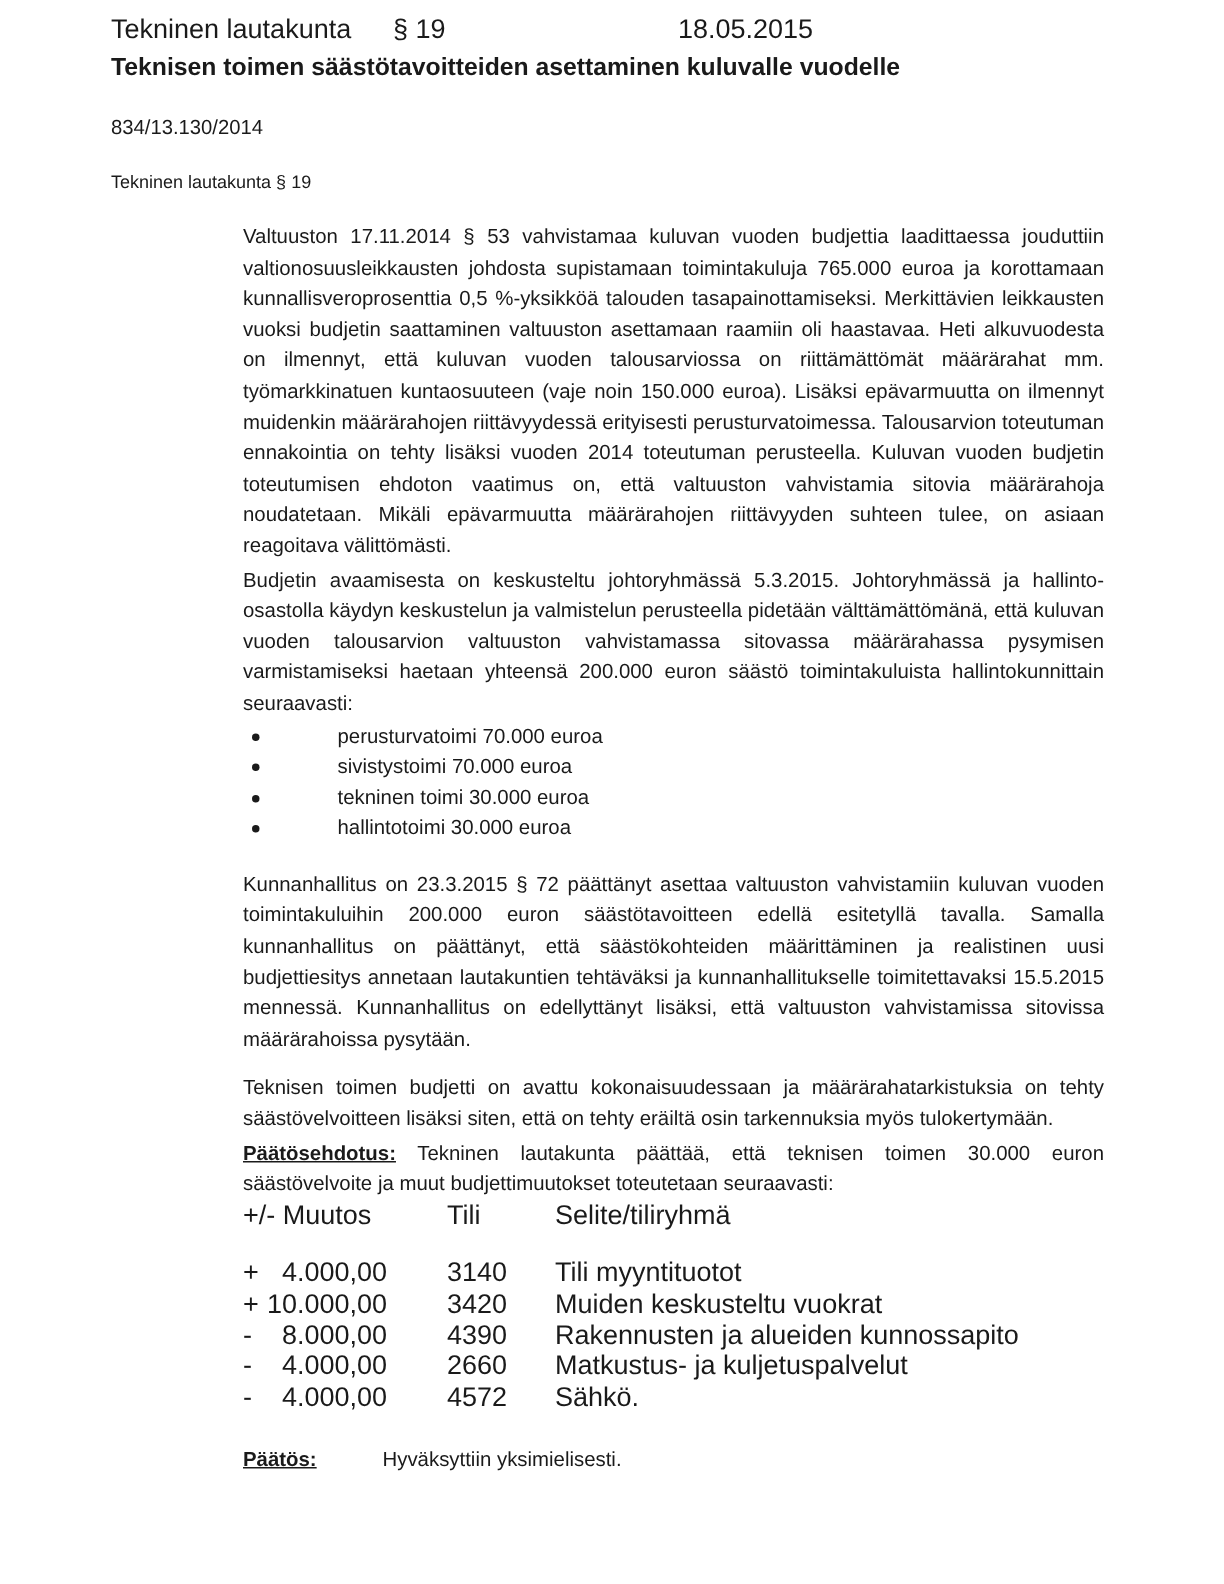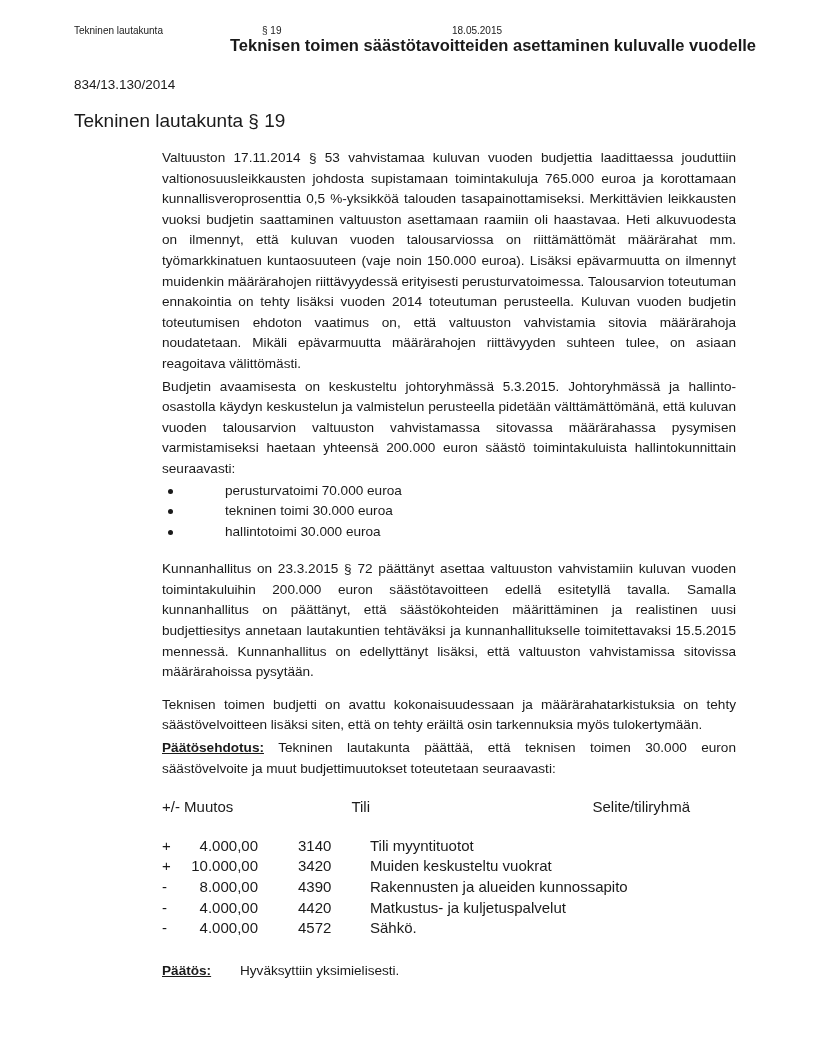--- a/index.html
+++ b/index.html
@@ -19,24 +19,24 @@
     position: relative;
     width: 816px;
     height: 1056px;
     box-sizing: border-box;
     padding: 0;
   }
 
   
   .doc-header {
     position: absolute;
-    top: 22px;
+    top: 10px;
     left: 74px;
     right: 60px;
-    font-size: 10px;
+    font-size: 18px;
     line-height: 18px;
     white-space: nowrap;
   }
   .doc-header .hdr-organ {
     display: inline-block;
     width: 188px;
   }
   .doc-header .hdr-section {
     display: inline-block;
     width: 190px;
@@ -46,36 +46,35 @@
   }
 
   .doc-title {
     position: absolute;
     top: 34px;
     left: 74px;
     right: 60px;
     font-size: 16.5px;
     font-weight: bold;
     line-height: 22px;
-    text-align: right;
   }
 
   .doc-refnum {
     position: absolute;
     top: 76px;
     left: 74px;
     font-size: 13.5px;
     line-height: 18px;
   }
 
   .doc-subheading {
     position: absolute;
     top: 112px;
     left: 74px;
-    font-size: 19px;
+    font-size: 12px;
     line-height: 18px;
   }
 
   .body-block {
     position: absolute;
     top: 148px;
     left: 162px;
     width: 574px;
     font-size: 13.6px;
     line-height: 20.6px;
@@ -117,27 +116,26 @@
 
   .decision-block {
     margin-top: 17px;
   }
   .label-underline {
     font-weight: bold;
     text-decoration: underline;
   }
 
   table.budget {
-    margin-top: 18px;
     border-collapse: collapse;
-    font-size: 15px;
+    font-size: 18px;
     line-height: 20.6px;
   }
   table.budget th {
-    text-align: right;
+    text-align: left;
     font-weight: normal;
     padding: 0;
   }
   table.budget td {
     padding: 0;
     white-space: nowrap;
   }
   table.budget .c-amount {
     width: 136px;
     text-align: left;
@@ -162,21 +160,21 @@
     text-align: right;
   }
 
   .final-decision {
     margin-top: 22px;
   }
   .final-decision .fd-label {
     font-weight: bold;
     text-decoration: underline;
     display: inline-block;
-    width: 78px;
+    width: 93px;
   }
   .final-decision .fd-text {
     display: inline-block;
   }
 </style>
 </head>
 <body>
 
 <div class="page">
 
@@ -191,20 +189,21 @@
   <div class="doc-subheading">Tekninen lautakunta § 19</div>
 
   <div class="body-block">
 
     <p class="para">Valtuuston 17.11.2014 § 53 vahvistamaa kuluvan vuoden budjettia laadittaessa jouduttiin valtionosuusleikkausten johdosta supistamaan toimintakuluja 765.000 euroa ja korottamaan kunnallisveroprosenttia 0,5 %-yksikköä talouden tasapainottamiseksi. Merkittävien leikkausten vuoksi budjetin saattaminen valtuuston asettamaan raamiin oli haastavaa. Heti alkuvuodesta on ilmennyt, että kuluvan vuoden talousarviossa on riittämättömät määrärahat mm. työmarkkinatuen kuntaosuuteen (vaje noin 150.000 euroa). Lisäksi epävarmuutta on ilmennyt muidenkin määrärahojen riittävyydessä erityisesti perusturvatoimessa. Talousarvion toteutuman ennakointia on tehty lisäksi vuoden 2014 toteutuman perusteella. Kuluvan vuoden budjetin toteutumisen ehdoton vaatimus on, että valtuuston vahvistamia sitovia määrärahoja noudatetaan. Mikäli epävarmuutta määrärahojen riittävyyden suhteen tulee, on asiaan reagoitava välittömästi.</p>
 
     <p class="para">Budjetin avaamisesta on keskusteltu johtoryhmässä 5.3.2015. Johtoryhmässä ja hallinto-osastolla käydyn keskustelun ja valmistelun perusteella pidetään välttämättömänä, että kuluvan vuoden talousarvion valtuuston vahvistamassa sitovassa määrärahassa pysymisen varmistamiseksi haetaan yhteensä 200.000 euron säästö toimintakuluista hallintokunnittain seuraavasti:</p>
 
     <ul class="bullets">
       <li>perusturvatoimi 70.000 euroa</li>
+      <li>sivistystoimi 70.000 euroa</li>
       <li>tekninen toimi 30.000 euroa</li>
       <li>hallintotoimi 30.000 euroa</li>
     </ul>
 
     <p class="para tight" style="margin-top:17px;">Kunnanhallitus on 23.3.2015 § 72 päättänyt asettaa valtuuston vahvistamiin kuluvan vuoden toimintakuluihin 200.000 euron säästötavoitteen edellä esitetyllä tavalla. Samalla kunnanhallitus on päättänyt, että säästökohteiden määrittäminen ja realistinen uusi budjettiesitys annetaan lautakuntien tehtäväksi ja kunnanhallitukselle toimitettavaksi 15.5.2015 mennessä. Kunnanhallitus on edellyttänyt lisäksi, että valtuuston vahvistamissa sitovissa määrärahoissa pysytään.</p>
     <p class="para tight">Teknisen toimen budjetti on avattu kokonaisuudessaan ja määrärahatarkistuksia on tehty säästövelvoitteen lisäksi siten, että on tehty eräiltä osin tarkennuksia myös tulokertymään.</p>
 
     <p class="para decision-block"><span class="label-underline">Päätösehdotus:</span><span> Tekninen lautakunta päättää, että teknisen toimen 30.000 euron säästövelvoite ja muut budjettimuutokset toteutetaan seuraavasti:</span></p>
 
     <table class="budget">
@@ -231,21 +230,21 @@
           <td class="c-account">3420</td>
           <td class="c-desc">Muiden keskusteltu vuokrat</td>
         </tr>
         <tr>
           <td class="c-amount"><span class="amount-sign">-</span><span class="amount-val">8.000,00</span></td>
           <td class="c-account">4390</td>
           <td class="c-desc">Rakennusten ja alueiden kunnossapito</td>
         </tr>
         <tr>
           <td class="c-amount"><span class="amount-sign">-</span><span class="amount-val">4.000,00</span></td>
-          <td class="c-account">4420</td>
+          <td class="c-account">2660</td>
           <td class="c-desc">Matkustus- ja kuljetuspalvelut</td>
         </tr>
         <tr>
           <td class="c-amount"><span class="amount-sign">-</span><span class="amount-val">4.000,00</span></td>
           <td class="c-account">4572</td>
           <td class="c-desc">Sähkö.</td>
         </tr>
       </tbody>
     </table>
 

